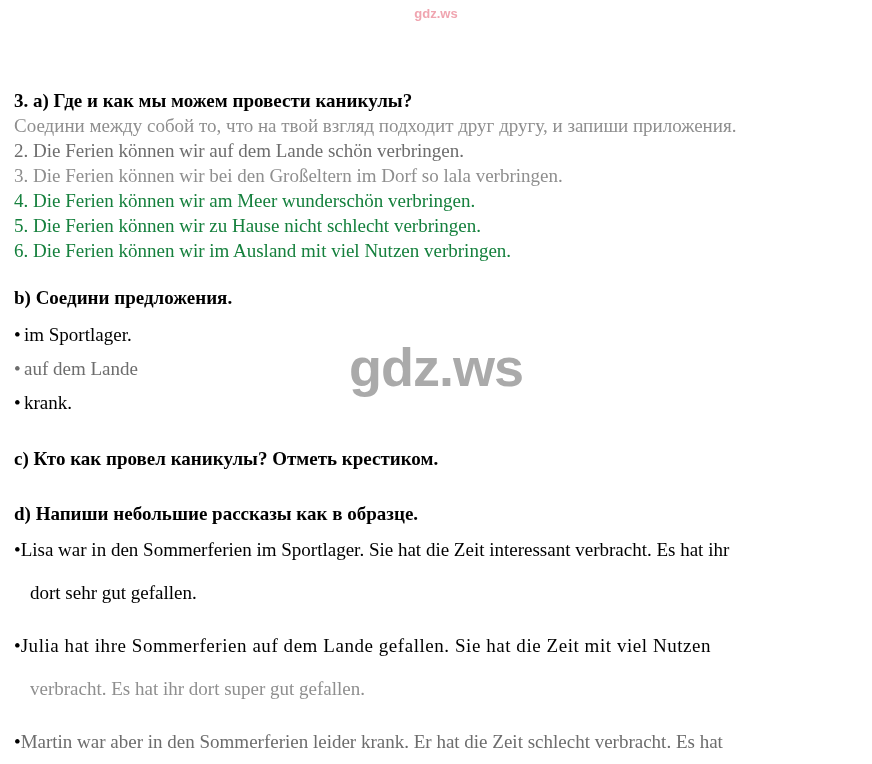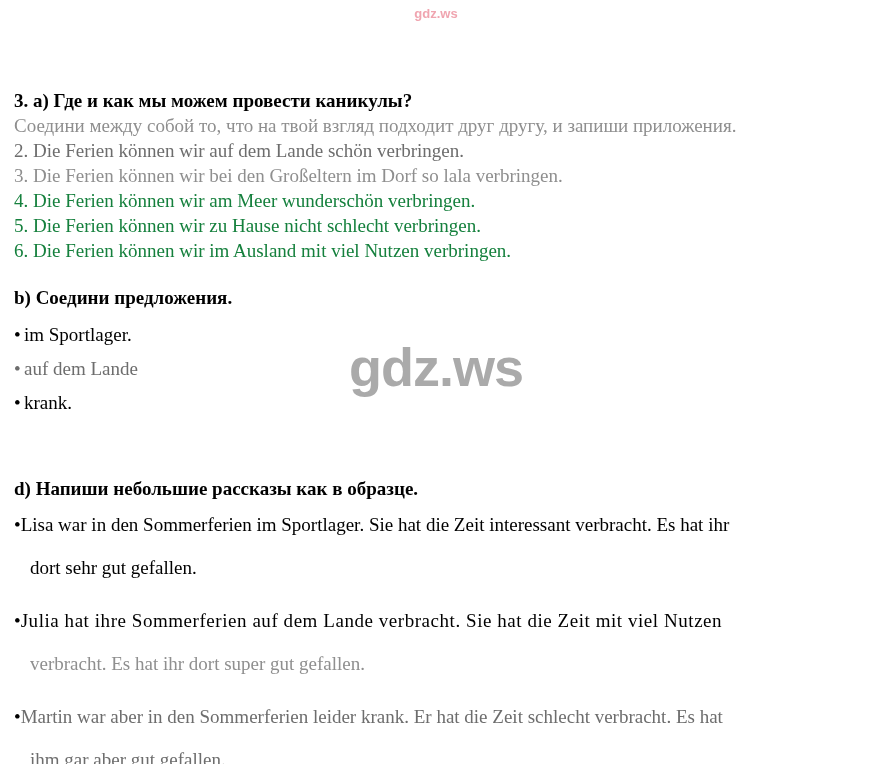--- a/index.html
+++ b/index.html
@@ -125,41 +125,42 @@
     <p class="line bold">b) Соедини предложения.</p>
     <div class="spacer-sm"></div>
     <p class="bullet-line"><span class="bullet-dot">•</span><span>im Sportlager.</span></p>
     <div style="height:8px"></div>
     <p class="bullet-line faded-2"><span class="bullet-dot">•</span><span>auf dem Lande</span></p>
     <div style="height:8px"></div>
     <p class="bullet-line"><span class="bullet-dot">•</span><span>krank.</span></p>
 
     <div class="spacer-lg"></div>
 
+    <p class="line bold">c) Кто как провел каникулы? Отметь крестиком.</p>
 
     <div class="spacer-lg"></div>
 
     <p class="line bold">d) Напиши небольшие рассказы как в образце.</p>
 
     <div style="height:10px"></div>
 
     <div class="para-wrap">
       <div class="justify-line">
           <span>•</span>
           <span style="flex:1">Lisa war in den Sommerferien im Sportlager. Sie hat die Zeit interessant verbracht. Es hat ihr</span>
         </div>
       <div class="para nowrapline">dort sehr gut gefallen.</div>
     </div>
 
     <div style="height:10px"></div>
 
     <div class="para-wrap">
       <div class="justify-line">
           <span>•</span>
-          <span style="flex:1; letter-spacing:0.55px">Julia hat ihre Sommerferien auf dem Lande verbracht. Sie hat die Zeit mit viel Nutzen</span>
+          <span style="flex:1; letter-spacing:0.55px">Julia hat ihre Sommerferien auf dem Lande gefallen. Sie hat die Zeit mit viel Nutzen</span>
         </div>
       <div class="para nowrapline faded-3">verbracht. Es hat ihr dort super gut gefallen.</div>
     </div>
 
     <div style="height:10px"></div>
 
     <div class="para-wrap">
       <div class="justify-line">
           <span>•</span>
           <span class="faded-2" style="flex:1">Martin war aber in den Sommerferien leider krank. Er hat die Zeit schlecht verbracht. Es hat</span>

